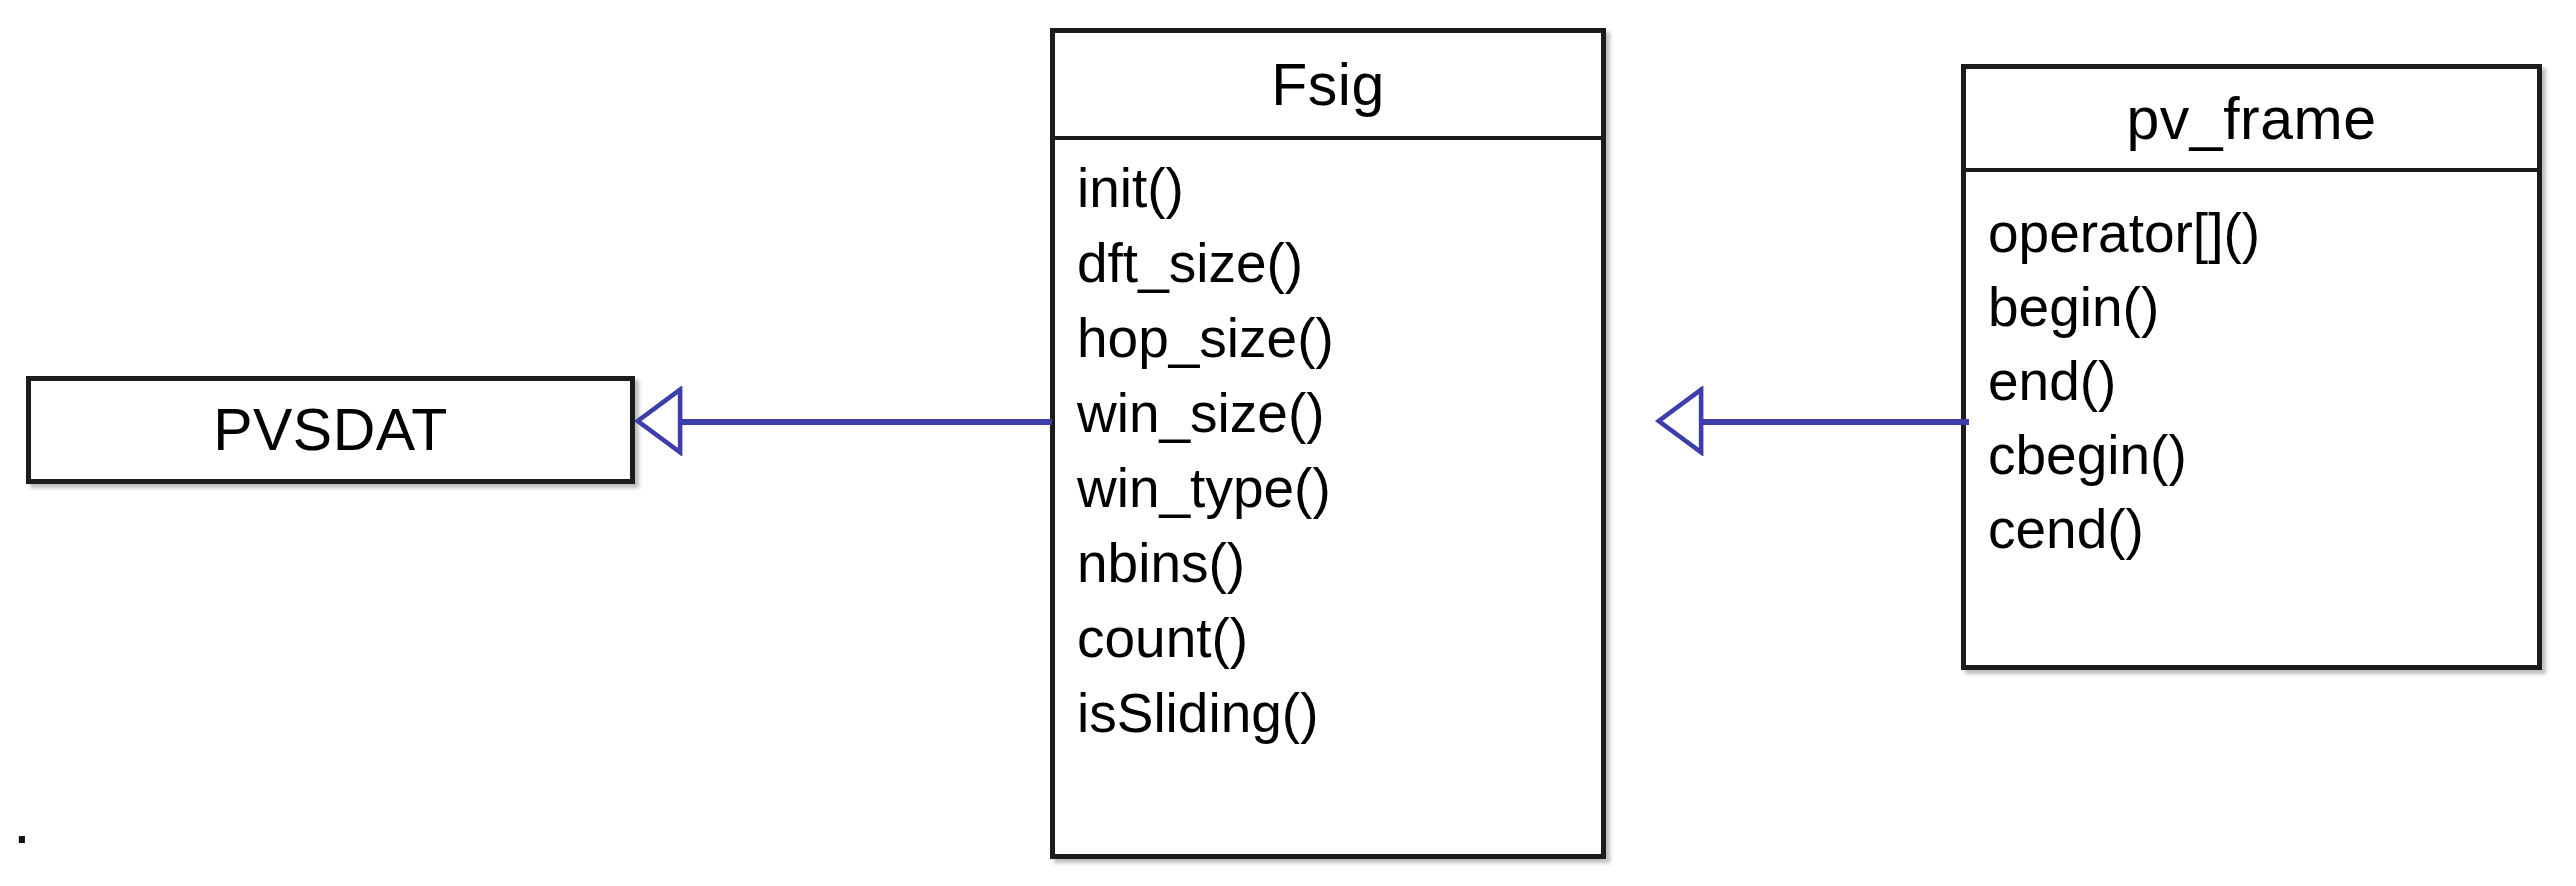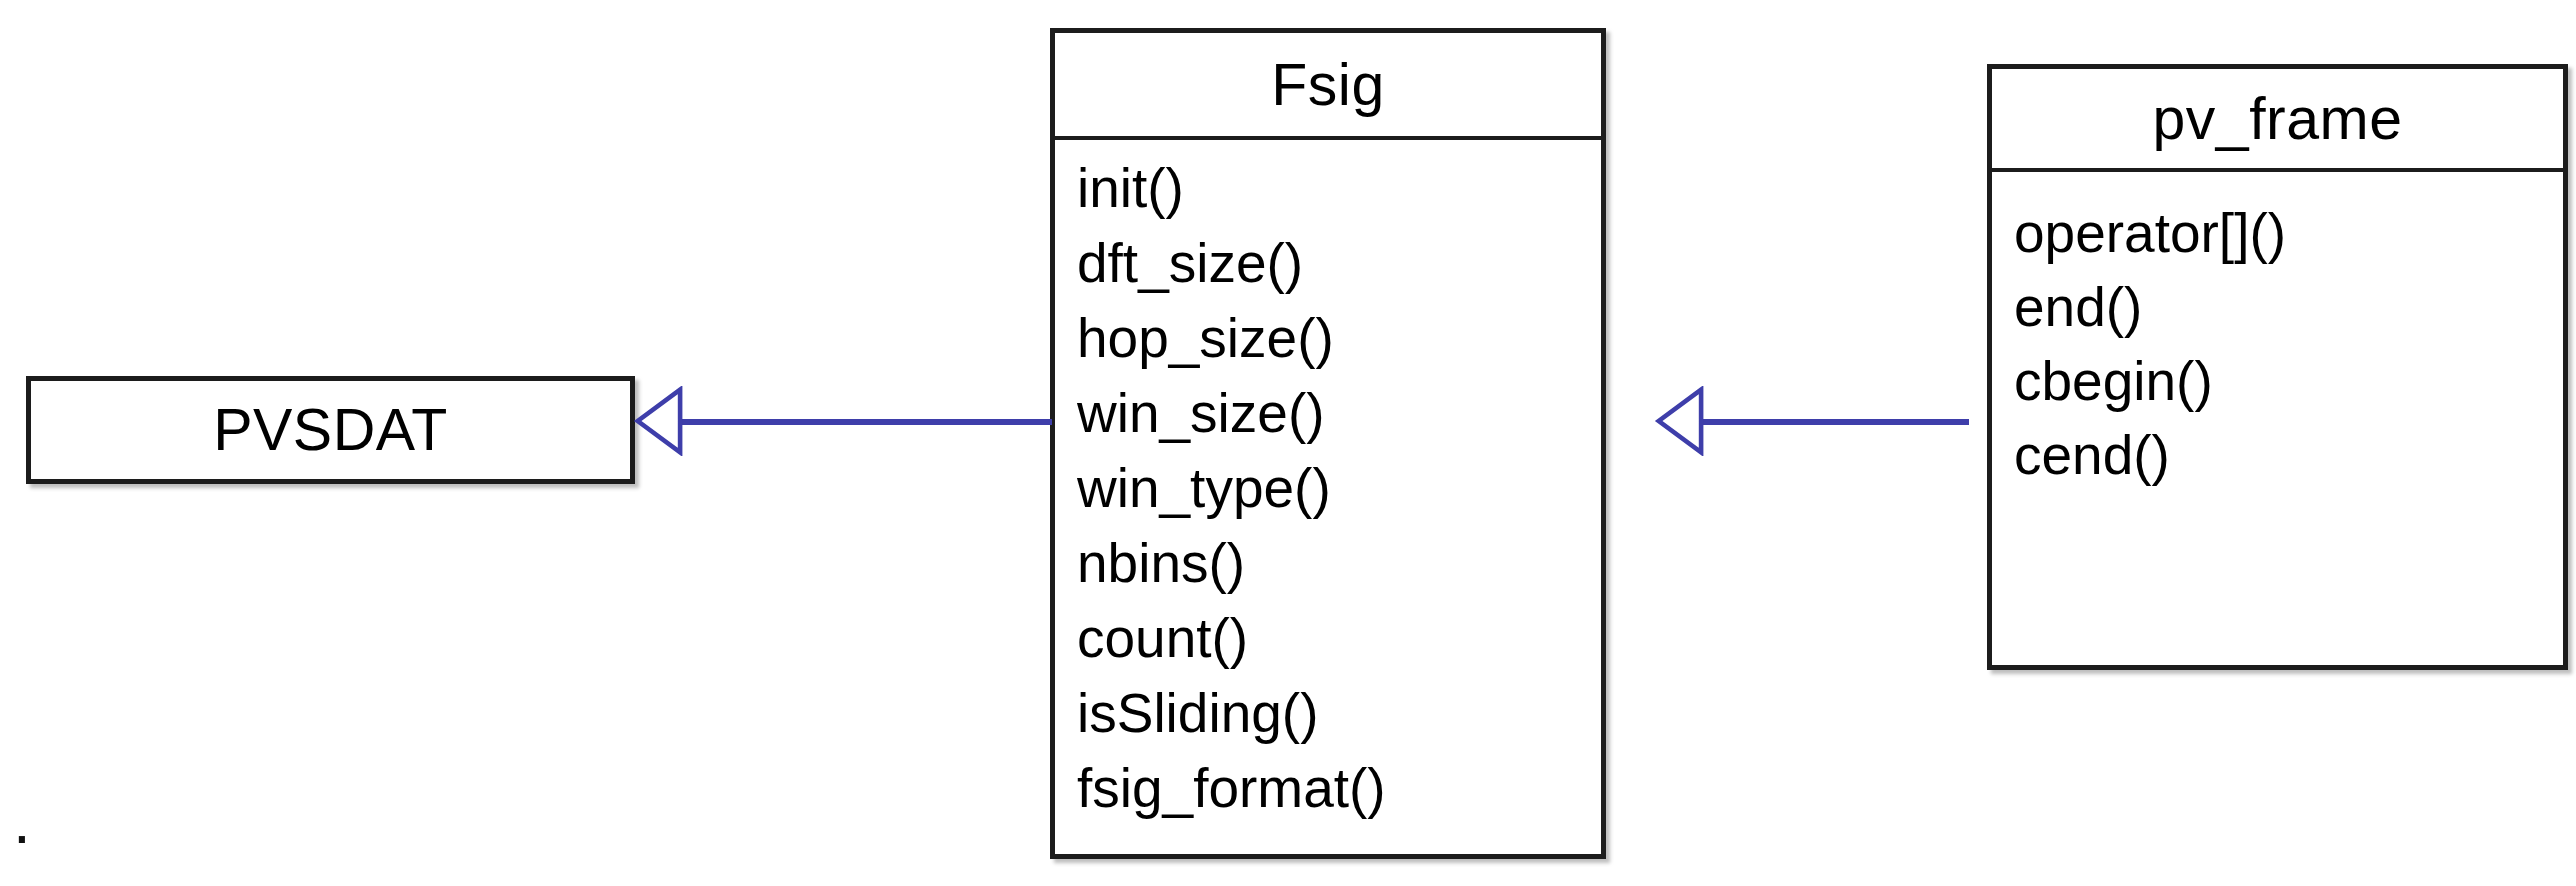--- a/index.html
+++ b/index.html
@@ -43,21 +43,21 @@
 
   
   .box-fsig { left: 1050px; top: 28px; width: 556px; height: 831px; }
   .box-fsig .class-header { height: 103px; }
   .box-fsig .methods { padding: 11px 9.2px 0 22px; line-height: 75px; }
 
   
   .box-pvsdat { left: 26px; top: 376px; width: 609px; height: 108px; }
 
   
-  .box-pvframe { left: 1961px; top: 64px; width: 581px; height: 606px; margin-left: 26px; }
+  .box-pvframe { left: 1961px; top: 64px; width: 581px; height: 606px; }
   .box-pvframe .class-header { height: 99px; }
   .box-pvframe .methods { padding: 24px 9.2px 0 22px; line-height: 74px; }
 
   
   .connector-line {
     position: absolute;
     height: 6.4px;
     background: #3e3eaa;
   }
   .line-fsig-pvsdat { left: 679px; top: 419px; width: 373px; }
@@ -94,28 +94,28 @@
     <div class="class-header class-title-row">Fsig</div>
     <div class="methods">
       <span class="method-item">init()</span>
       <span class="method-item">dft_size()</span>
       <span class="method-item">hop_size()</span>
       <span class="method-item">win_size()</span>
       <span class="method-item">win_type()</span>
       <span class="method-item">nbins()</span>
       <span class="method-item">count()</span>
       <span class="method-item">isSliding()</span>
-      <span class="method-item">fsig_format()</span>
     </div>
   </div>
 
   <div class="class-box box-pvframe">
     <div class="class-header class-title-row">pv_frame</div>
     <div class="methods">
       <span class="method-item">operator[]()</span>
+      <span class="method-item">begin()</span>
       <span class="method-item">end()</span>
       <span class="method-item">cbegin()</span>
       <span class="method-item">cend()</span>
     </div>
   </div>
 
   <div class="connector-line line-fsig-pvsdat"></div>
   <svg class="arrowhead tri-pvsdat" viewBox="0 0 54 76" xmlns="http://www.w3.org/2000/svg">
     <polygon points="51,4 5,38 51,72" fill="#ffffff" stroke="#3e3eaa" stroke-width="5" stroke-linejoin="miter"></polygon>
   </svg>

